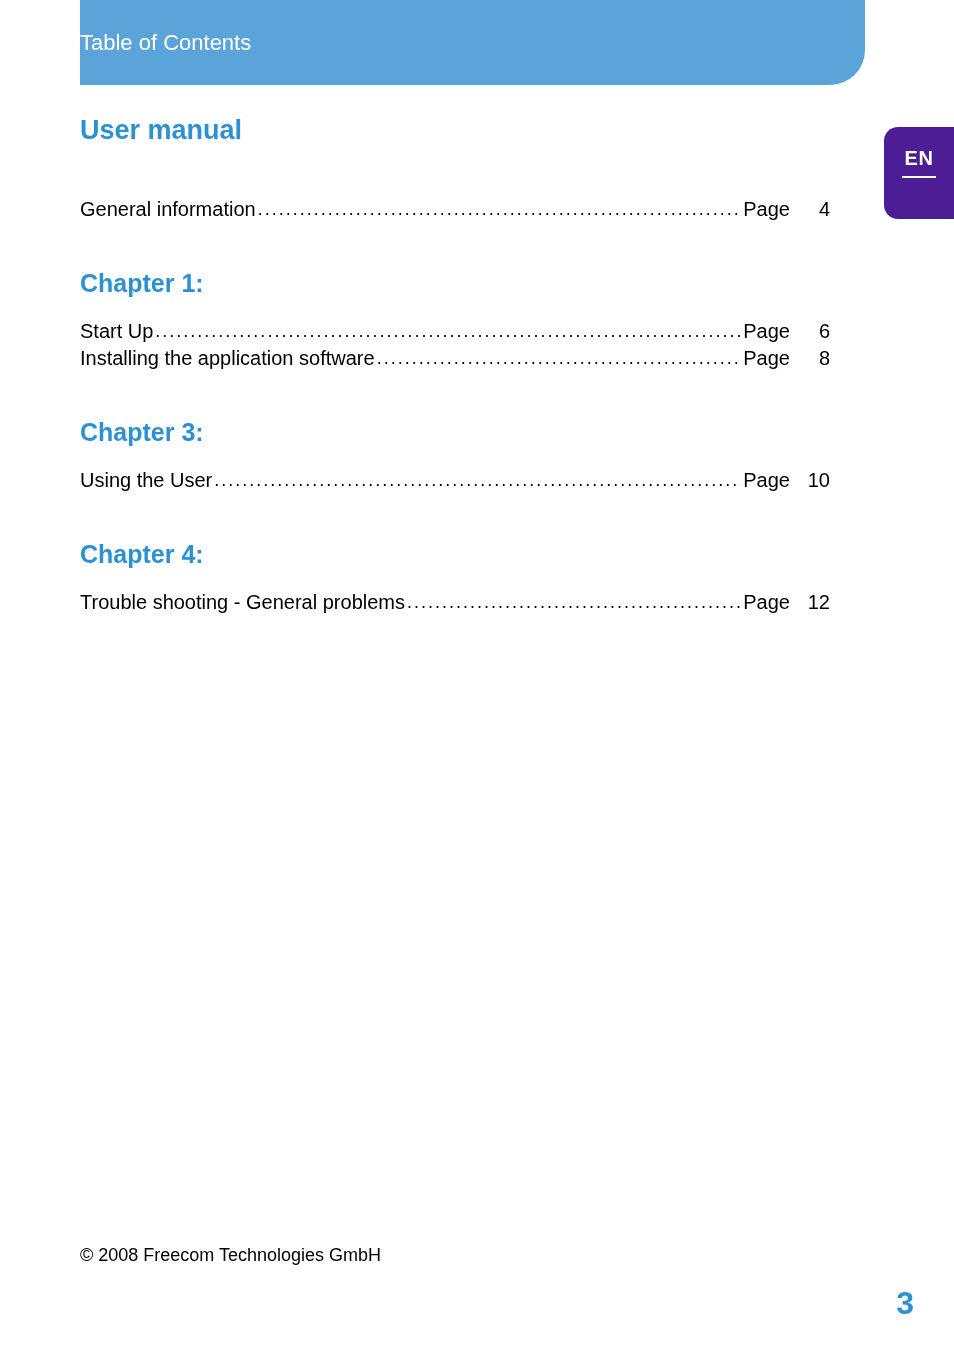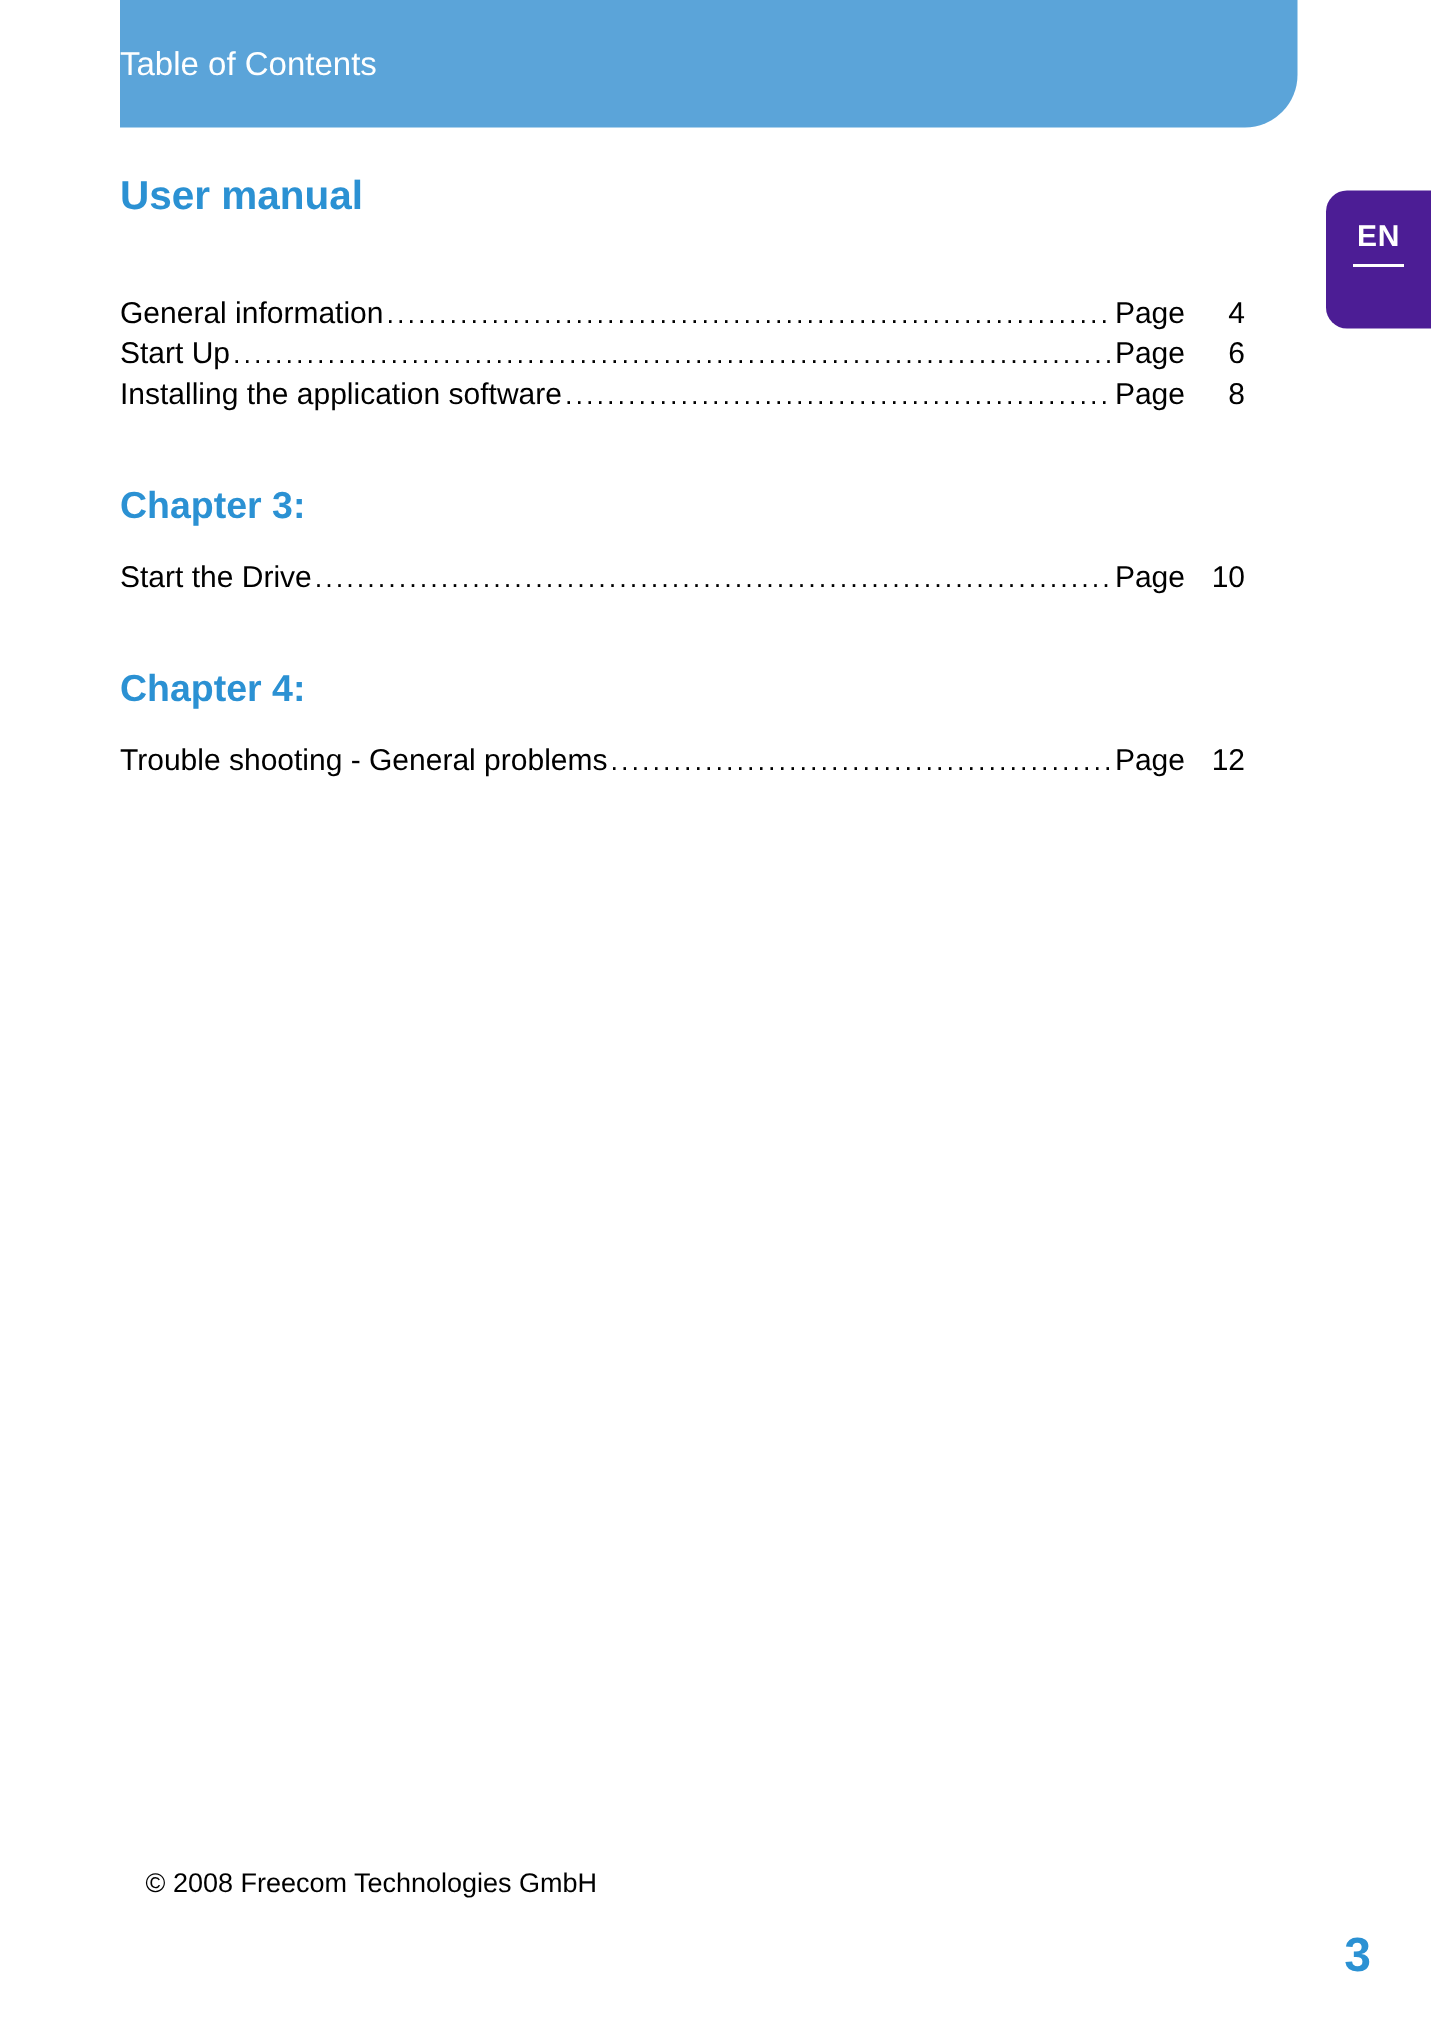--- a/index.html
+++ b/index.html
@@ -110,21 +110,20 @@
       flex-shrink: 0;
       width: 40px;
       text-align: right;
     }
     .footer-copyright {
       position: absolute;
       bottom: 88px;
       left: 80px;
       font-size: 18px;
       color: #000;
-      margin-left: 17px;
     }
     .page-number {
       position: absolute;
       bottom: 32px;
       right: 40px;
       font-size: 32px;
       font-weight: 700;
       color: #2b91d3;
     }
   </style>
@@ -143,37 +142,38 @@
 <div class="content">
   <h1 class="main-title">User manual</h1>
 
   <div class="toc-row">
     <span class="toc-label">General information</span>
     <span class="toc-dots"></span>
     <span class="toc-page-word">Page</span>
     <span class="toc-page-num">4</span>
   </div>
 
+  <h2 class="chapter-title">Chapter 1:</h2>
   <div class="toc-row">
     <span class="toc-label">Start Up</span>
     <span class="toc-dots"></span>
     <span class="toc-page-word">Page</span>
     <span class="toc-page-num">6</span>
   </div>
 
   <div class="toc-row">
     <span class="toc-label">Installing the application software</span>
     <span class="toc-dots"></span>
     <span class="toc-page-word">Page</span>
     <span class="toc-page-num">8</span>
   </div>
 
   <h2 class="chapter-title">Chapter 3:</h2>
   <div class="toc-row">
-    <span class="toc-label">Start the Drive</span>
+    <span class="toc-label">Using the User</span>
     <span class="toc-dots"></span>
     <span class="toc-page-word">Page</span>
     <span class="toc-page-num">10</span>
   </div>
 
   <h2 class="chapter-title">Chapter 4:</h2>
   <div class="toc-row">
     <span class="toc-label">Trouble shooting - General problems</span>
     <span class="toc-dots"></span>
     <span class="toc-page-word">Page</span>

